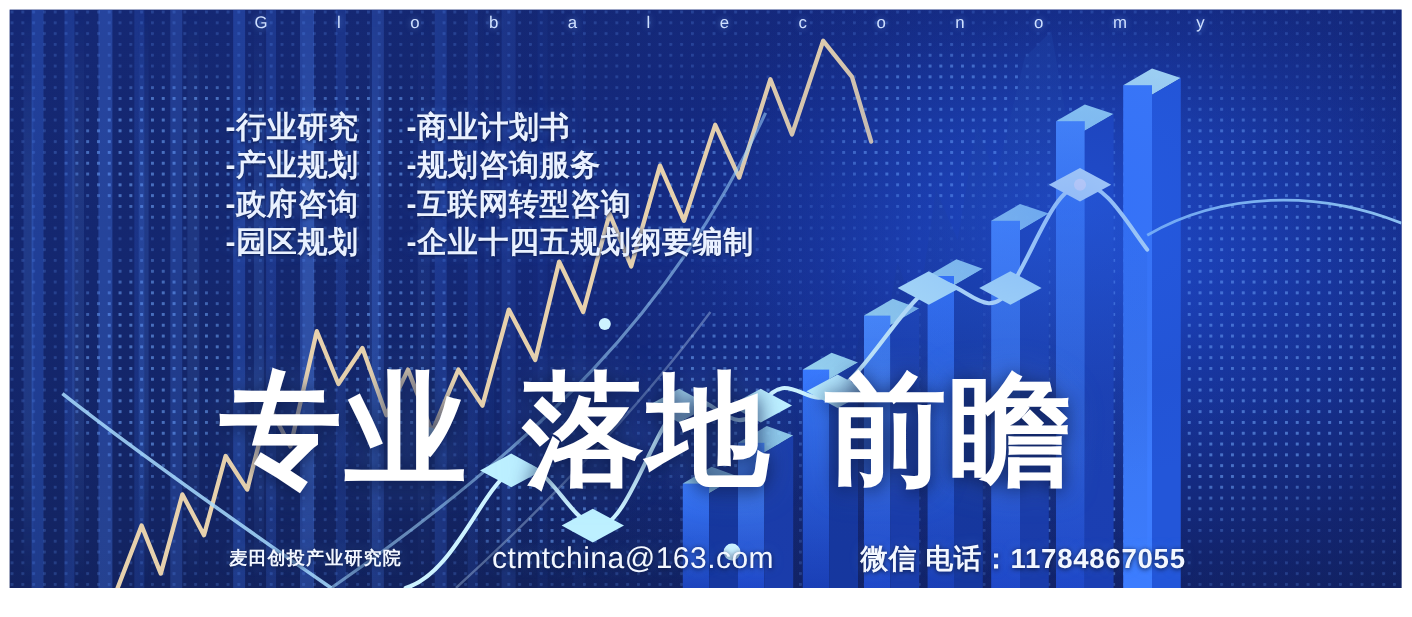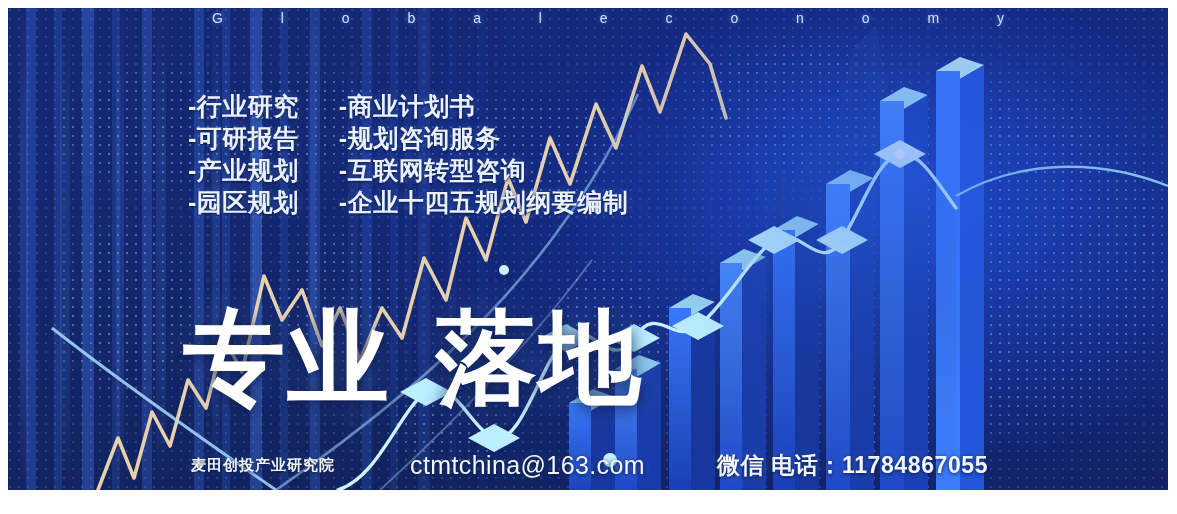--- a/index.html
+++ b/index.html
@@ -268,35 +268,36 @@
       <circle cx="602" cy="452" r="7" fill="#cdf3ff"></circle>
       <circle cx="892" cy="146" r="5" fill="#ffffff"></circle>
     </g>
   </svg>
 
   <div id="header">G l o b a l    e c o n o m y</div>
 
   <div id="lists">
     <div class="svc-col">
       <div class="svc-item">-行业研究</div>
-      <div class="svc-item">-可研报告</div>
       <div class="svc-item">-产业规划</div>
+      <div class="svc-item">-政府咨询</div>
       <div class="svc-item">-园区规划</div>
     </div>
     <div class="svc-col">
       <div class="svc-item">-商业计划书</div>
       <div class="svc-item">-规划咨询服务</div>
       <div class="svc-item">-互联网转型咨询</div>
       <div class="svc-item">-企业十四五规划纲要编制</div>
     </div>
   </div>
 
   <div id="slogan">
     <span class="word">专业</span>
     <span class="word">落地</span>
+    <span class="word">前瞻</span>
   </div>
 
   <div id="footer">
     <span class="org">麦田创投产业研究院</span>
     <span class="mail">ctmtchina@163.com</span>
     <span class="wechat">微信 电话：11784867055</span>
   </div>
 
 </div>
 

